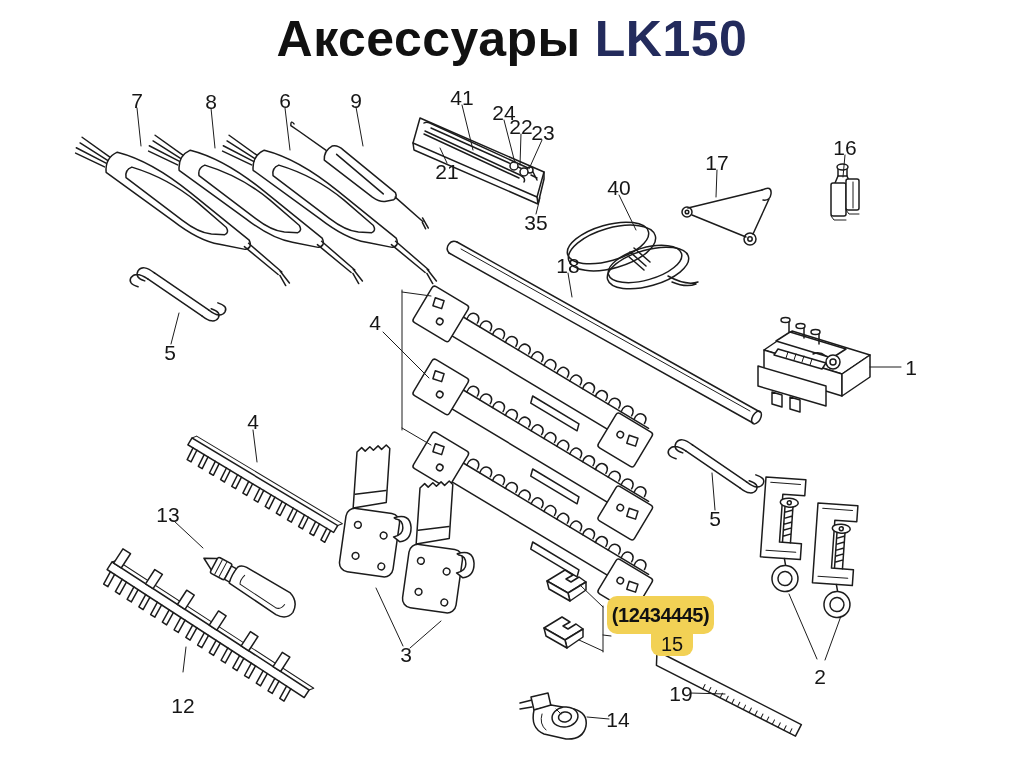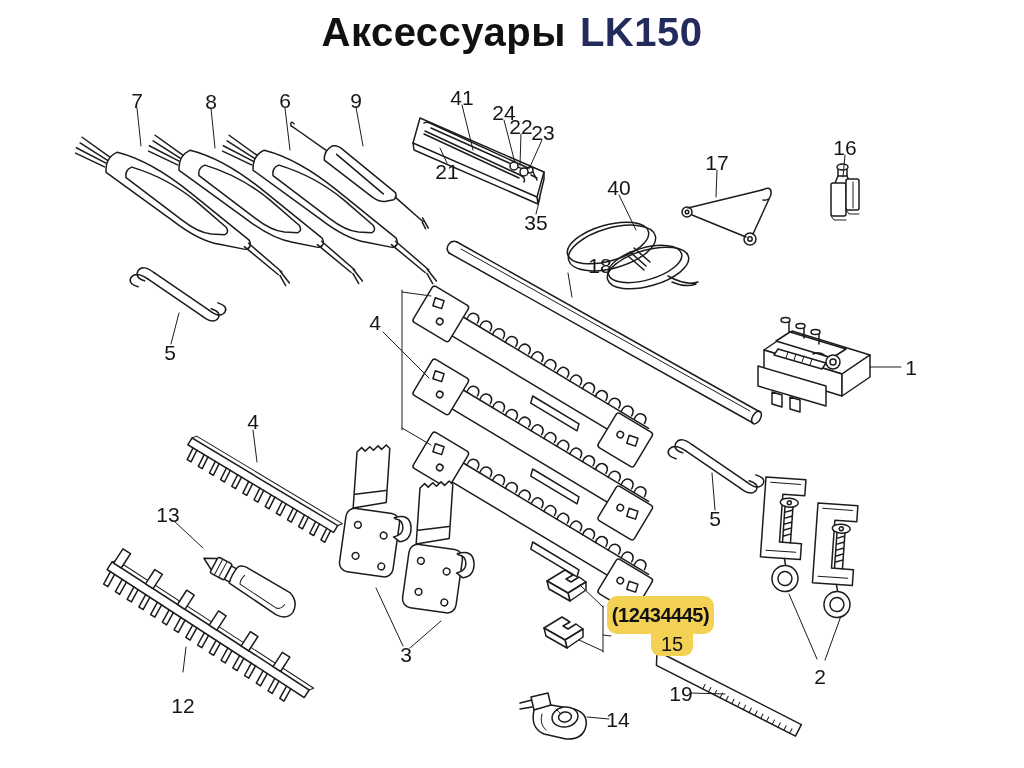--- a/index.html
+++ b/index.html
@@ -1,19 +1,19 @@
 <!DOCTYPE html>
 <html><head>
 <meta charset="utf-8">
 <style>
   html,body{margin:0;padding:0;background:#e9e9e9;}
   .stage{position:relative;width:1024px;height:768px;background:#ffffff;overflow:hidden;
          font-family:"Liberation Sans",sans-serif;color:#111;}
   .title{position:absolute;top:10px;left:0;width:100%;text-align:center;
-         font-size:40px;font-weight:700;letter-spacing:.5px;white-space:nowrap;}
+         font-size:50px;font-weight:700;letter-spacing:.5px;white-space:nowrap;}
   .title .model{margin-left:14px;}
   svg.art{position:absolute;left:0;top:0;}
   svg.art path, svg.art rect, svg.art circle, svg.art ellipse{
      stroke:#1c1c1c;fill:none;stroke-width:1.5;stroke-linecap:round;stroke-linejoin:round;}
   svg.art .solid{fill:#ffffff;}
   svg.art .thin{stroke-width:1;}
   svg.art .hl{stroke:none;}
   .plabel{position:absolute;transform:translate(-50%,-50%);font-size:21px;line-height:1;
           color:#161616;white-space:nowrap;}
   .callout{position:absolute;left:607px;top:596px;width:107px;height:38px;border-radius:10px;
@@ -248,21 +248,21 @@
       <span class="plabel" style="left: 285px; top: 100px;">6</span>
       <span class="plabel" style="left: 137px; top: 100px;">7</span>
       <span class="plabel" style="left: 211px; top: 101px;">8</span>
       <span class="plabel" style="left: 356px; top: 100px;">9</span>
       <span class="plabel" style="left: 253px; top: 421px;">4</span>
       <span class="plabel" style="left: 183px; top: 681px; margin-top: 24px;">12</span>
       <span class="plabel" style="left: 168px; top: 514px;">13</span>
       <span class="plabel" style="left: 618px; top: 719px;">14</span>
       <span class="plabel" style="left: 845px; top: 147px;">16</span>
       <span class="plabel" style="left: 717px; top: 162px;">17</span>
-      <span class="plabel" style="left: 600px; top: 265px;">18</span>
+      <span class="plabel" style="left: 568px; top: 265px;">18</span>
       <span class="plabel" style="left: 681px; top: 693px;">19</span>
       <span class="plabel" style="left: 619px; top: 187px;">40</span>
       <span class="plabel" style="left: 447px; top: 171px;">21</span>
       <span class="plabel" style="left: 521px; top: 126px;">22</span>
       <span class="plabel" style="left: 543px; top: 132px;">23</span>
       <span class="plabel" style="left: 504px; top: 112px;">24</span>
       <span class="plabel" style="left: 462px; top: 97px;">41</span>
       <span class="plabel" style="left: 536px; top: 222px;">35</span>
     </div>
 

